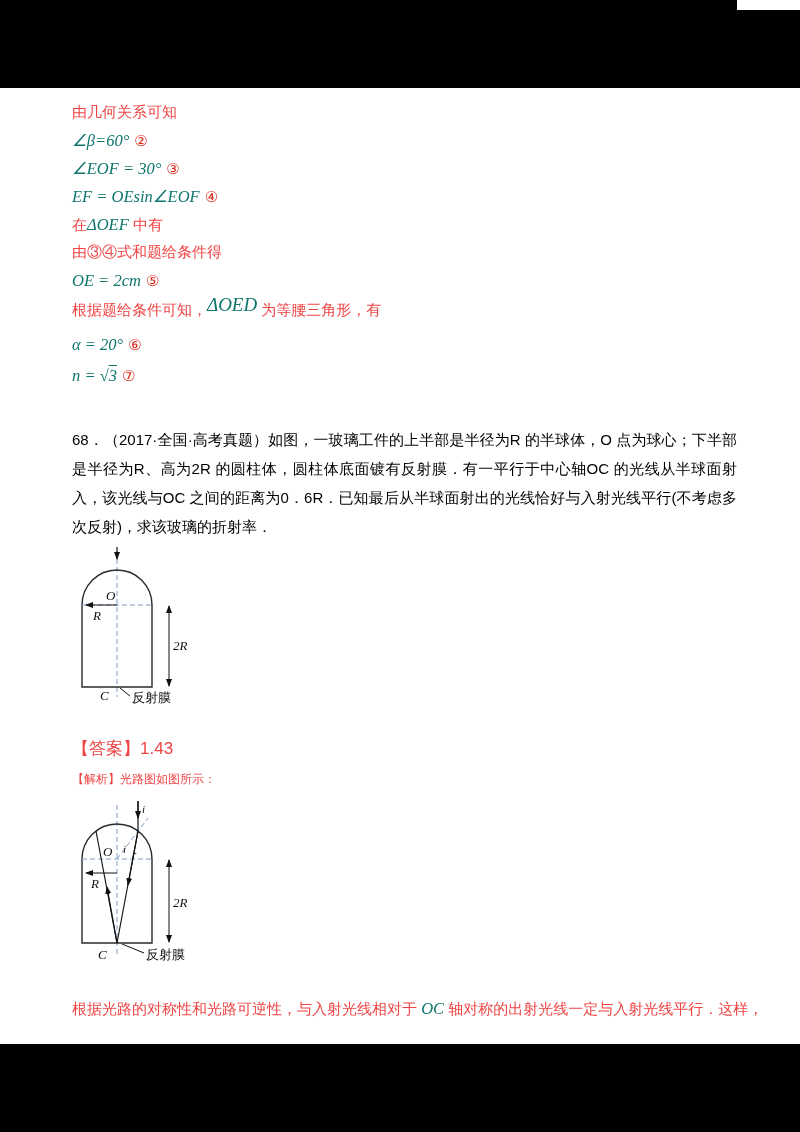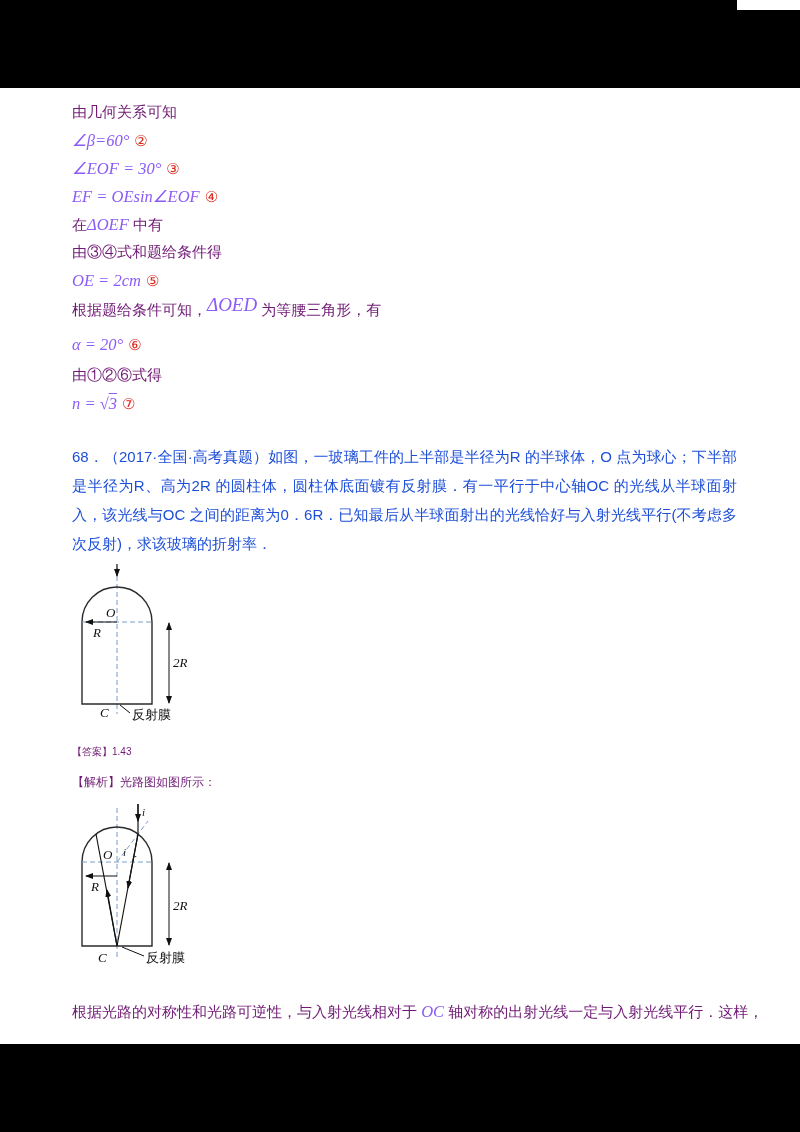--- a/index.html
+++ b/index.html
@@ -11,39 +11,39 @@
   .black-bar { position:absolute; left:0; width:800px; background:#000; }
   .bar-top { top:0; height:88px; }
   .bar-bottom { top:1044px; height:88px; }
   .notch { position:absolute; top:0; right:0; width:63px; height:10px; background:#fff; }
   .edge-mark { position:absolute; top:424px; right:0; width:11px; height:10px; background:#000; }
 
   .page {
     position:absolute; top:88px; left:0; width:800px; height:956px;
     background:#fff; padding:14px 63px 0 72px;
   }
-  .red { color:#701a75; }
+  .red { color:#ef4444; }
   .cn  { font-size:15px; }
   .line  { line-height:20px; margin-bottom:8px; font-size:15px; }
   .fline { line-height:22px; margin-bottom:6px; }
   .math {
     font-family:"Liberation Serif", serif; font-style:italic;
-    font-size:16.5px; color:#8b5cf6;text-align:right;
+    font-size:16.5px; color:#0f766e;text-align:right;
   }
   .rad { text-decoration:overline; }
   .tag { font-size:15px; margin-left:5px; color:#dc2a1e; font-style:normal; }
   .raised { position:relative; top:-4px; font-size:19px; }
   .mb13 { margin-bottom:13px; }
   .mb9  { margin-bottom:9px; }
   .para {
-    margin-top:27px; width:665px; font-size:15px; line-height:29px;
-    text-align:justify; color:#1d4ed8;
+    margin-top:38px; width:665px; font-size:15px; line-height:29px;
+    text-align:justify; color:#000000;
   }
   .figure-wrap { margin-top:6px; }
-  .answer-line   { margin-top:14px; font-size:10px; line-height:20px; }
+  .answer-line   { margin-top:28px; font-size:17px; line-height:20px; }
   .analysis-line { margin-top:10px; font-size:12px; line-height:20px; }
   .fig2-wrap { margin-top:12px; }
   .footer-line { margin-top:18px; font-size:15px; line-height:22px; white-space:nowrap; }
 
   svg .outline { fill:none; stroke:#2b2b2b; stroke-width:1.4; }
   svg .dash { stroke:#7d9ec7; stroke-width:1; stroke-dasharray:5 3; fill:none; }
   svg .ray  { stroke:#111; stroke-width:1.2; fill:none; }
   svg .dim  { stroke:#111; stroke-width:1; fill:none; }
   svg .flabel { font-family:"Liberation Serif", serif; font-style:italic; font-size:13px; fill:#111; }
   svg .fsmall { font-family:"Liberation Serif", serif; font-style:italic; font-size:11px; fill:#111; }
@@ -84,21 +84,20 @@
   </div>
 
   <div class="fline mb13">
     <span class="red cn">根据题给条件可知，</span><span class="math raised">ΔOED</span><span class="red cn"> 为等腰三角形，有</span>
   </div>
 
   <div class="fline mb9">
     <span class="math">α = 20°</span><span class="tag">⑥</span>
   </div>
 
-  <div class="line red">由①②⑥式得</div>
 
   <div class="fline">
     <span class="math">n = √</span><span class="math rad">3</span><span class="tag">⑦</span>
   </div>
 
   <div class="para">68．（2017·全国·高考真题）如图，一玻璃工件的上半部是半径为R 的半球体，O 点为球心；下半部是半径为R、高为2R 的圆柱体，圆柱体底面镀有反射膜．有一平行于中心轴OC 的光线从半球面射入，该光线与OC 之间的距离为0．6R．已知最后从半球面射出的光线恰好与入射光线平行(不考虑多次反射)，求该玻璃的折射率．</div>
 
   <div class="figure-wrap">
     <svg width="132" height="160" viewBox="0 0 132 160">
       <defs>

